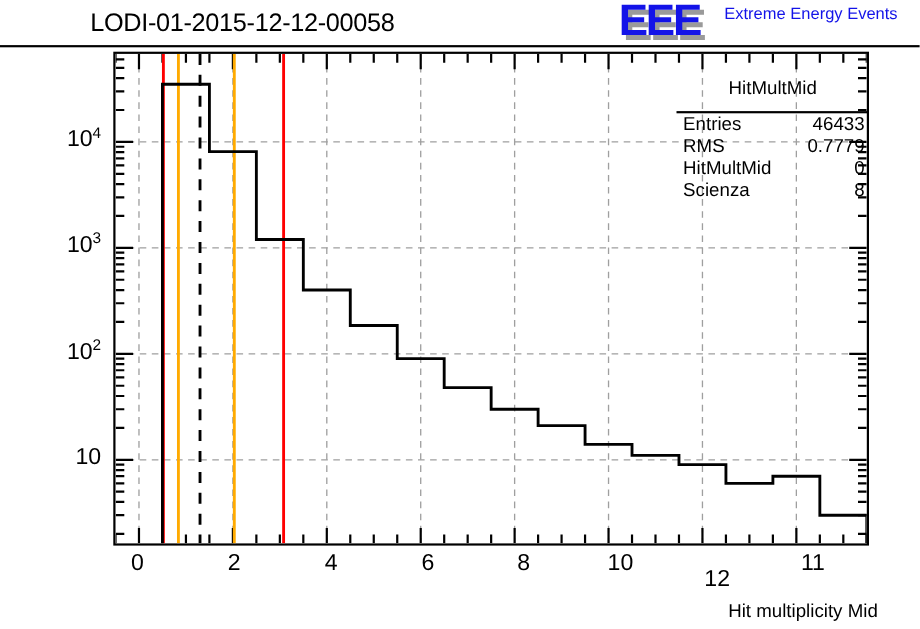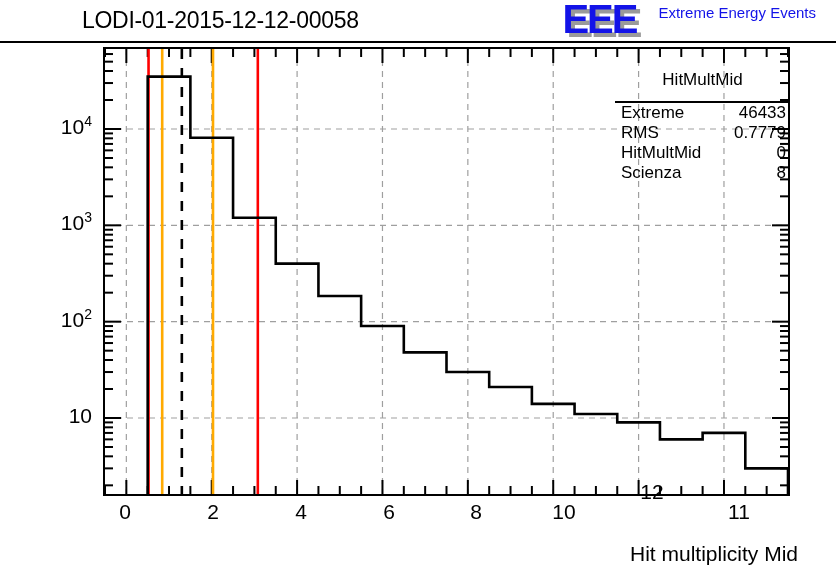--- a/index.html
+++ b/index.html
@@ -43,21 +43,21 @@
   .ylab{
     position:absolute;text-align:right;font-size:21px;white-space:nowrap;
     transform:translateY(-50%);
   }
   .ylab sup{font-size:14px;vertical-align:super;line-height:0;}
   .xlab{
     position:absolute;font-size:21px;text-align:center;
     transform:translateX(-50%);
   }
   .axis-title{
-    position:absolute;right:22px;bottom:6px;font-size:21px;white-space:nowrap;text-align:center;
+    position:absolute;right:22px;bottom:6px;font-size:17px;white-space:nowrap;text-align:center;
   }
 
   
   #stats{
     position:absolute;left:615px;top:70px;width:175px;
     font-size:17px;line-height:20px;background:transparent;
   }
   #stats .st-title{text-align:center;border-bottom:2px solid #000;padding-bottom:11px;}
   #stats .st-row{display:flex;justify-content:space-between;padding:0 4px 0 6px;}
   #stats .st-row .k{text-align:left;}
@@ -85,21 +85,21 @@
   <div class="ylab" id="yl2" style="left:30px;top:320px;width:62px;">10<sup>2</sup></div>
   <div class="ylab" id="yl3" style="left:30px;top:223px;width:62px;">10<sup>3</sup></div>
   <div class="ylab" id="yl4" style="left:30px;top:127px;width:62px;">10<sup>4</sup></div>
 
   <div class="xlab" style="left:125px;top:500px;">0</div>
   <div class="xlab" style="left:213px;top:500px;">2</div>
   <div class="xlab" style="left:301px;top:500px;">4</div>
   <div class="xlab" style="left:389px;top:500px;">6</div>
   <div class="xlab" style="left:476px;top:500px;">8</div>
   <div class="xlab" style="left:564px;top:500px;">10</div>
-  <div class="xlab" style="left:652px;top:480px;">12</div>
+  <div class="xlab" style="left:652px;top:515px;">12</div>
   <div class="xlab" style="left:739px;top:500px;">11</div>
 
   <div class="axis-title">Hit multiplicity Mid</div>
 
   <div id="frame">
     <div id="plotclip">
       <svg id="plotsvg" width="683" height="445" viewBox="0 0 683 445">
         <g id="gridlines">
             <line x1="0" y1="369" x2="683" y2="369" stroke="#9f9f9f" stroke-width="1.2" stroke-dasharray="6,5"></line>
             <line x1="0" y1="272.66666666666663" x2="683" y2="272.66666666666663" stroke="#9f9f9f" stroke-width="1.2" stroke-dasharray="6,5"></line>
@@ -272,21 +272,21 @@
             <line x1="152.82125" y1="0" x2="152.82125" y2="445" stroke="#ff0000" stroke-width="2.6"></line>
           </g>
         <path id="histpath" fill="none" stroke="#000000" stroke-width="2.6" stroke-linejoin="miter" d="M 42.69 445.00 L 42.69 27.59 L 85.38 27.59 L 85.38 88.82 L 128.06 88.82 L 128.06 168.71 L 170.75 168.71 L 170.75 214.67 L 213.44 214.67 L 213.44 246.93 L 256.13 246.93 L 256.13 277.07 L 298.81 277.07 L 298.81 303.37 L 341.50 303.37 L 341.50 323.04 L 384.19 323.04 L 384.19 337.96 L 426.88 337.96 L 426.88 354.92 L 469.56 354.92 L 469.56 365.01 L 512.25 365.01 L 512.25 373.41 L 554.94 373.41 L 554.94 390.37 L 597.63 390.37 L 597.63 383.92 L 640.31 383.92 L 640.31 419.37 L 683.00 419.37 L 683.00 445.00"></path>
       </svg>
     </div>
   </div>
 
   <div id="stats">
     <div class="st-title">HitMultMid</div>
     <div class="st-row">
-      <span class="k">Extreme</span>
+      <span class="k">Entries</span>
       <span class="v">46433</span>
     </div>
     <div class="st-row">
       <span class="k">RMS</span>
       <span class="v">0.7779</span>
     </div>
     <div class="st-row">
       <span class="k">HitMultMid</span>
       <span class="v">0</span>
     </div>

